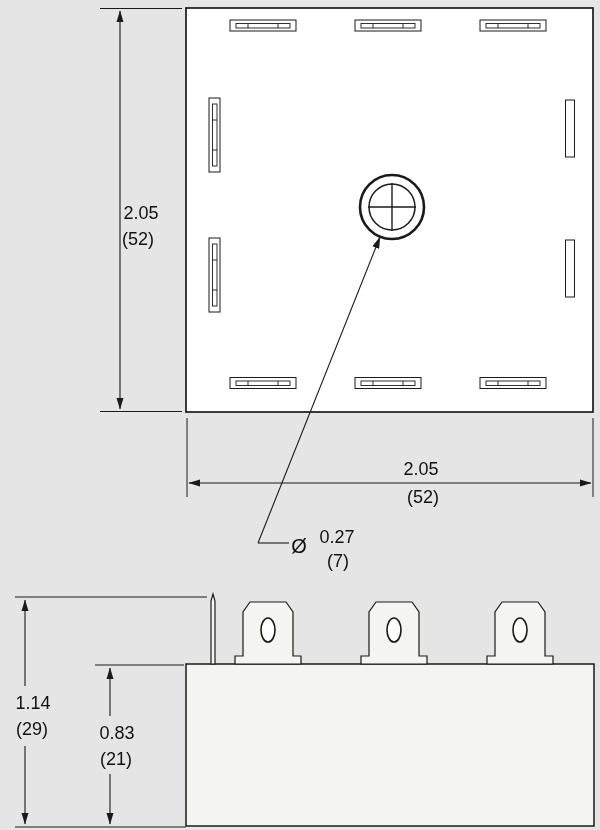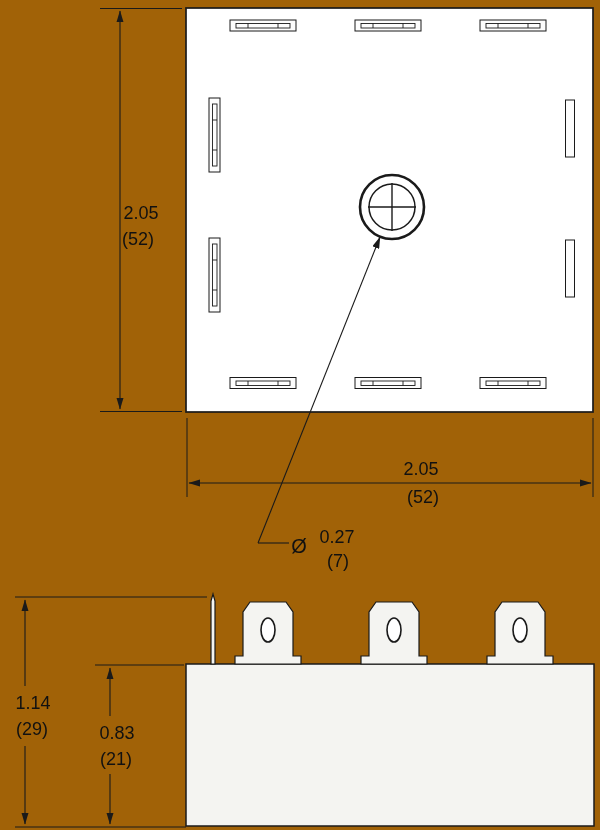--- a/index.html
+++ b/index.html
@@ -1,17 +1,17 @@
 <!DOCTYPE html>
 <html><head>
 <meta charset="utf-8">
 <style>
   html,body { margin:0; padding:0; background:#ffffff; }
   .page {
-    position:relative; width:600px; height:830px; background:#a16207;
+    position:relative; width:600px; height:830px; background:#e5e5e5;
     font-family:"Liberation Sans","DejaVu Sans",sans-serif;
   }
   svg text {
     font-family:"Liberation Sans","DejaVu Sans",sans-serif;
     font-size:18px; fill:#111111;
   }
   svg text.dia-symbol { font-size:20px; }
   .outline   { fill:#ffffff; stroke:#1a1a1a; stroke-width:1.7; }
   .slot      { fill:#fdfdfd; stroke:#1a1a1a; stroke-width:1; }
   .slot-inner{ fill:none;    stroke:#1a1a1a; stroke-width:0.9; }

